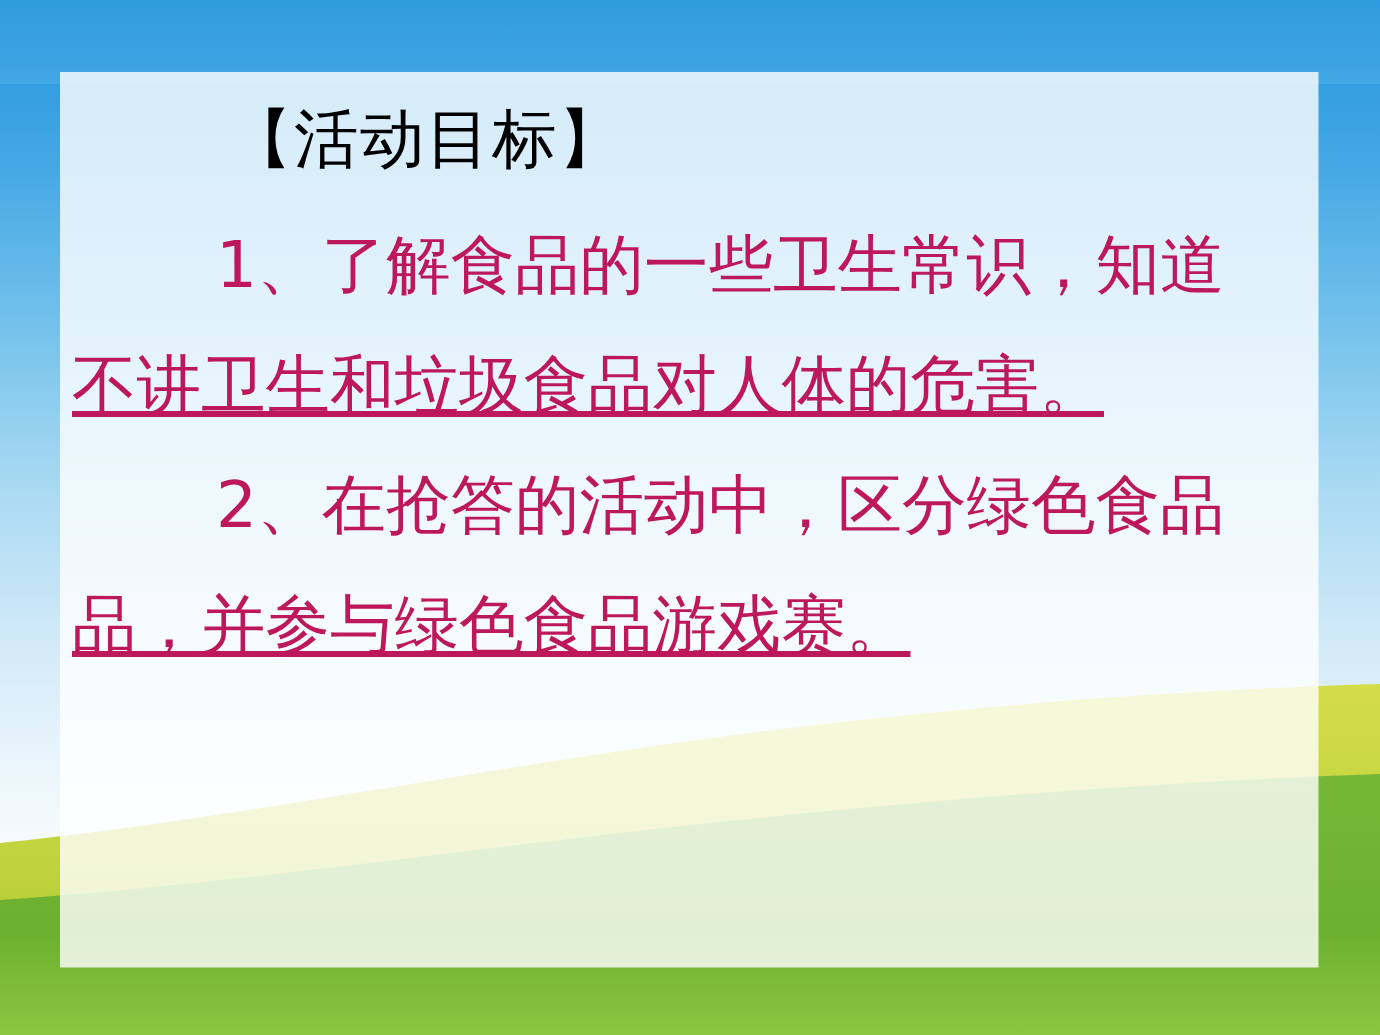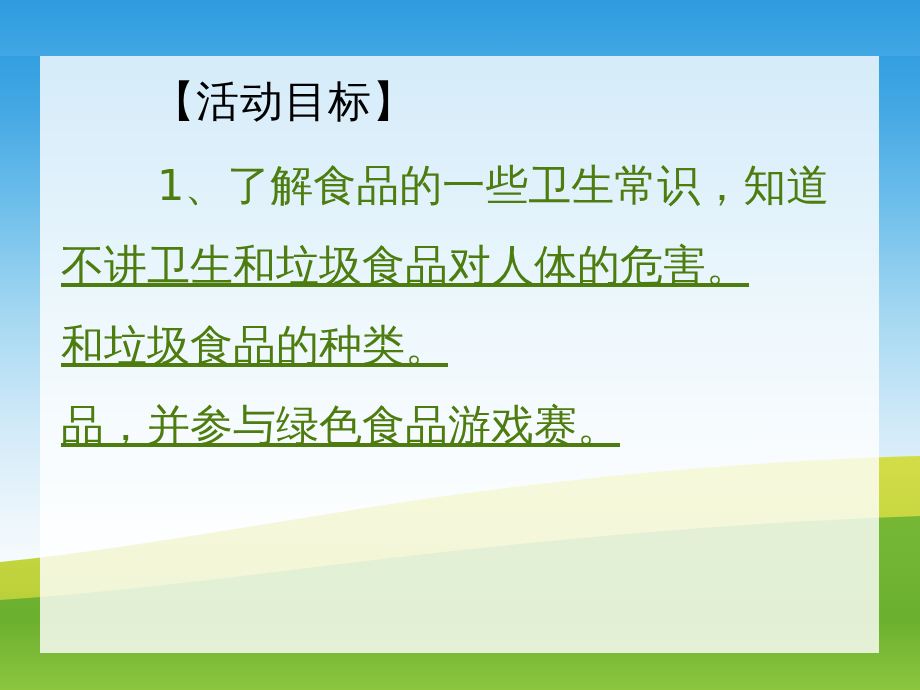--- a/index.html
+++ b/index.html
@@ -40,21 +40,21 @@
     position: absolute;
     left: 0; right: 0; bottom: 0;
     height: 300px;
   }
   .bg-hills svg { display: block; width: 100%; height: 100%; }
 
   
   .panel {
     position: absolute;
     left: 40px;
-    top: 56px;
+    top: 48px;
     width: 839px;
     height: 597px;
     background: rgba(255, 255, 255, 0.80);
     box-sizing: border-box;
     padding: 18px 8px 0 8px;
   }
 
   .panel-inner {
     position: relative;
     width: 100%;
@@ -72,25 +72,24 @@
     margin: 6px 0 0 0;
   }
 
   .body-block {
     margin-top: 22px;
   }
 
   .body-line {
     font-size: 43px;
     line-height: 80px;
-    color: #4d7c0f;
+    color: #be185d;
     font-weight: 400;
     letter-spacing: 0px;
     white-space: nowrap;
-    margin-left: 13px;
   }
   .body-line.indent {
     padding-left: 96px;
   }
   .body-line.flush {
     padding-left: 0px;
     text-decoration: underline;
   }
 </style>
 </head>
@@ -121,20 +120,20 @@
   </div>
 
   <div class="panel">
     <div class="panel-inner">
 
       <div class="slide-title">【活动目标】</div>
 
       <div class="body-block">
         <div class="body-line indent">1、了解食品的一些卫生常识，知道</div>
         <div class="body-line flush">不讲卫生和垃圾食品对人体的危害。</div>
-        <div class="body-line flush">和垃圾食品的种类。</div>
+        <div class="body-line indent">2、在抢答的活动中，区分绿色食品</div>
         <div class="body-line flush">品，并参与绿色食品游戏赛。</div>
       </div>
 
     </div>
   </div>
 
 </div>
 
 </body></html>

